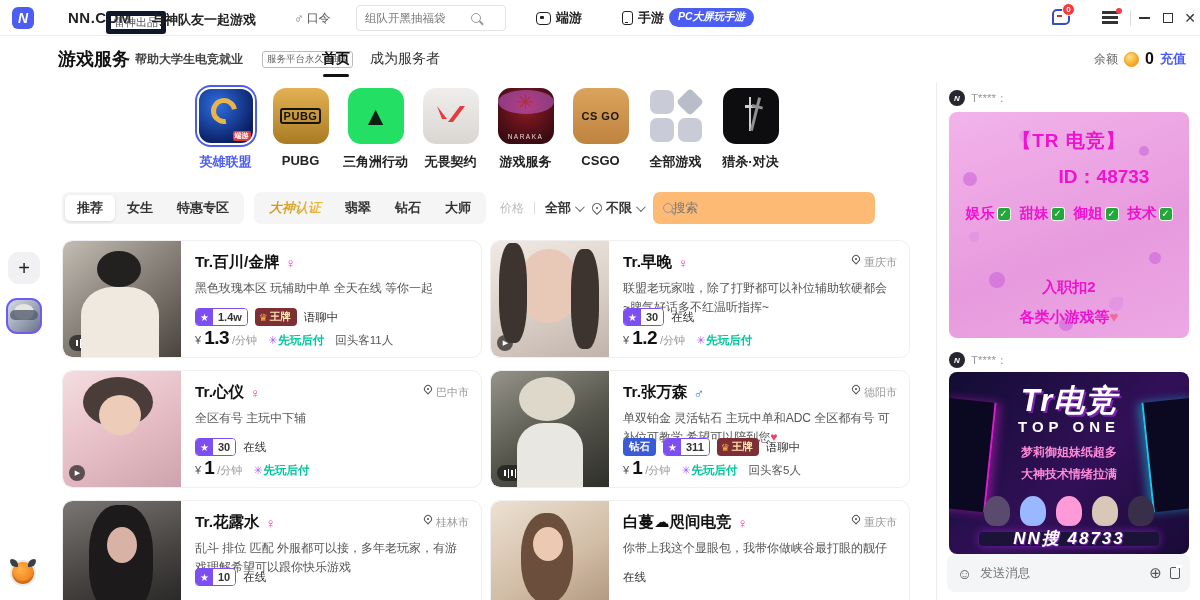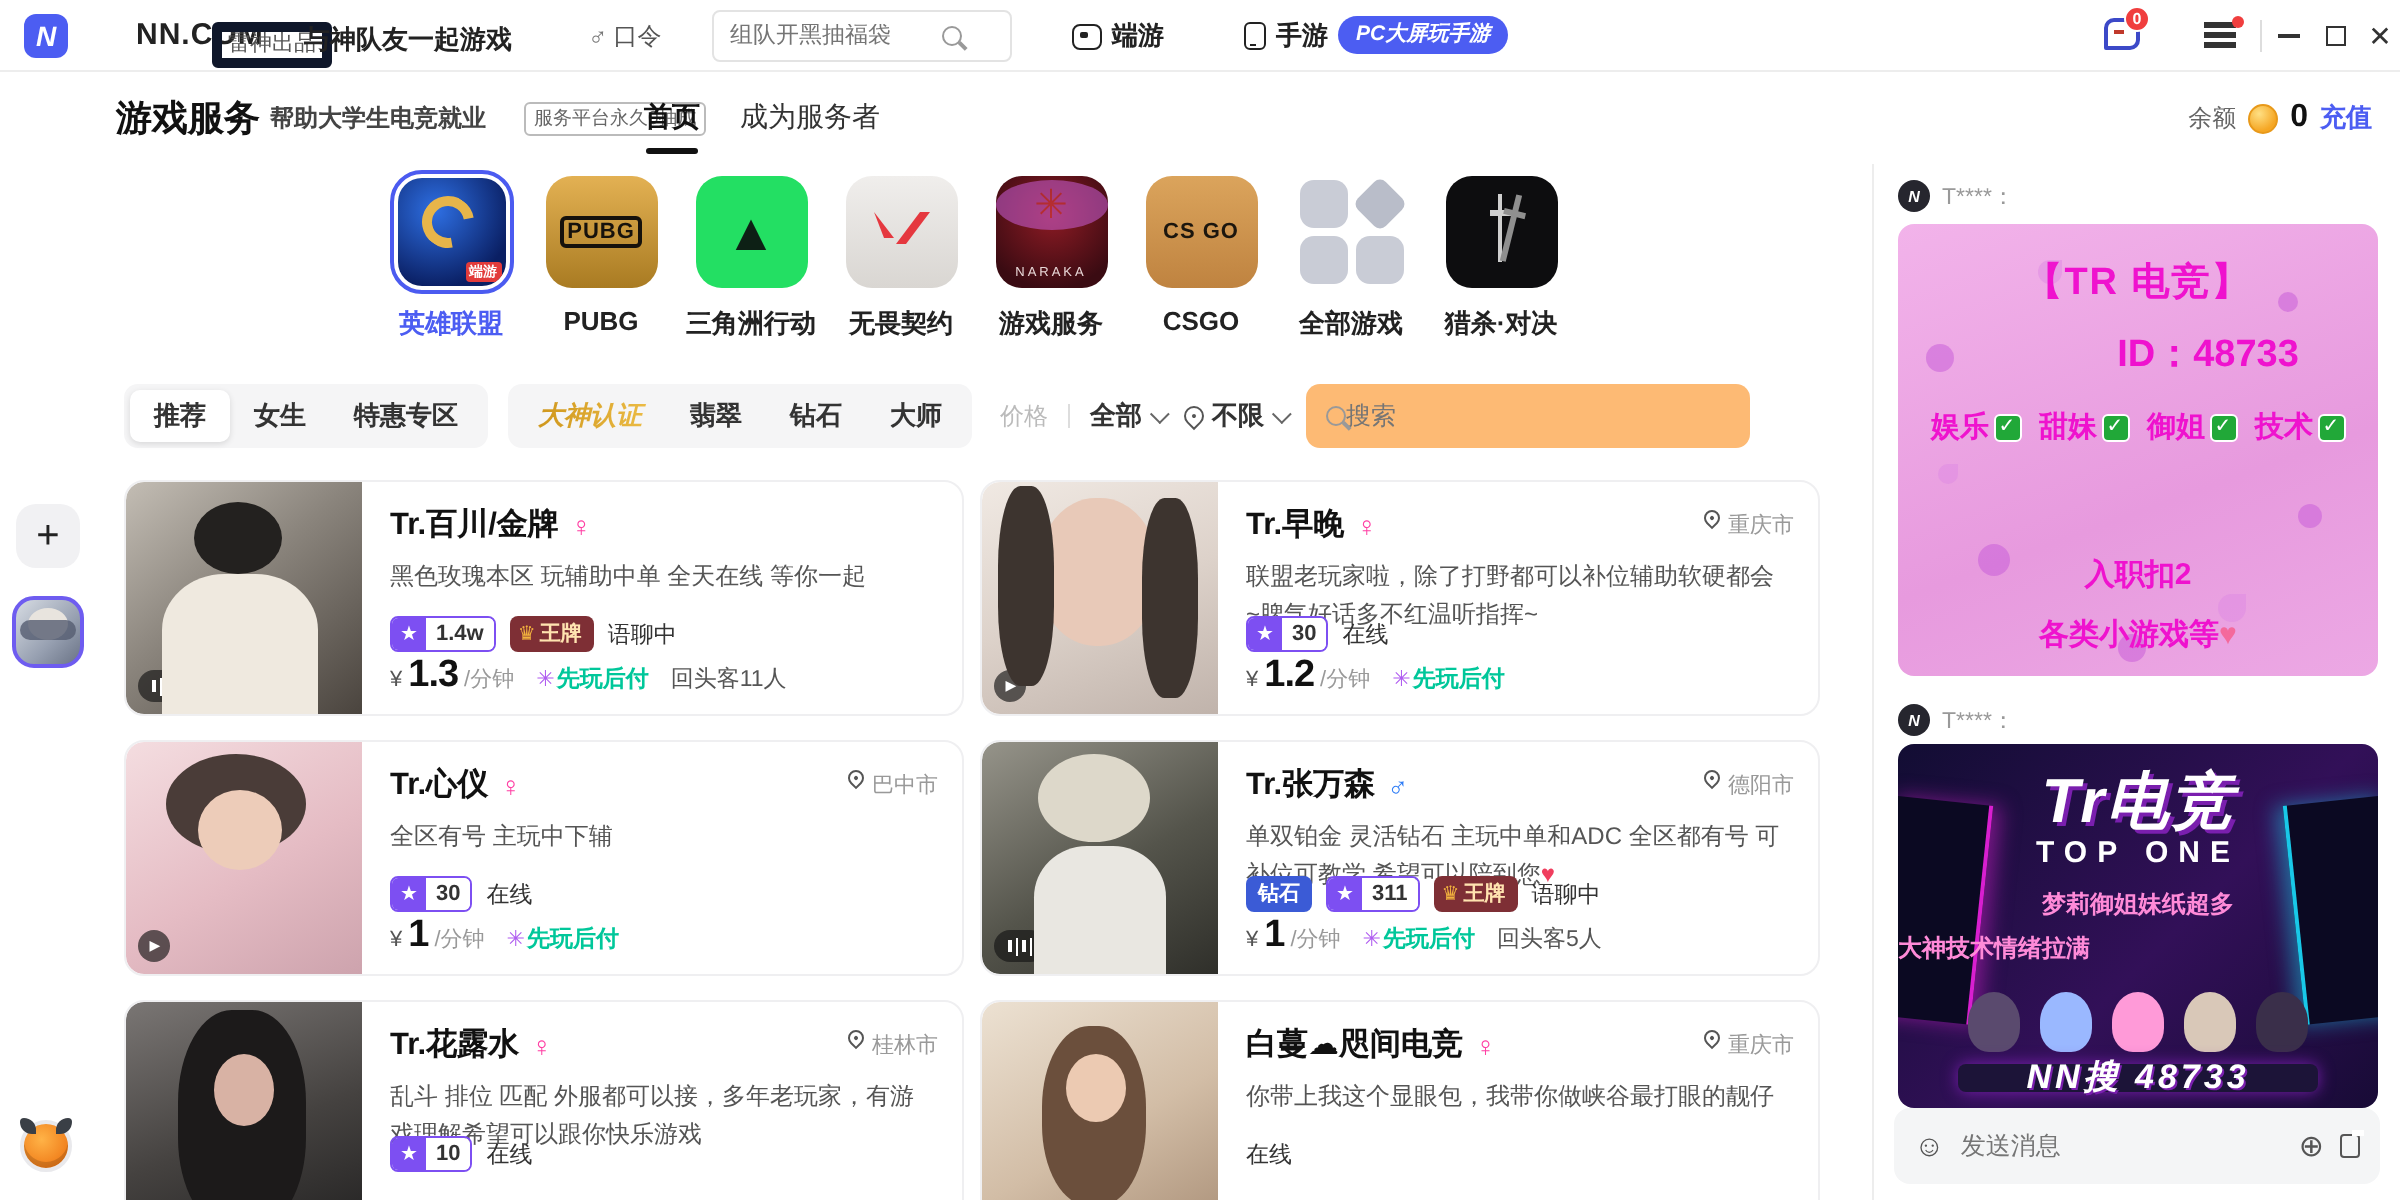--- a/index.html
+++ b/index.html
@@ -223,21 +223,21 @@
   .promo2 { position:absolute; left:12px; top:336px; width:240px; height:182px; border-radius:8px;
     background:linear-gradient(135deg,#120d33,#321058 55%,#180b36); overflow:hidden; }
   .p2-mon { position:absolute; width:52px; height:110px; background:#0b0922; top:28px; }
   .p2-mon.l { left:-10px; transform:rotate(6deg); border-right:2px solid #d81fd0; box-shadow:4px 0 10px rgba(216,31,208,.5);}
   .p2-mon.r { right:-10px; transform:rotate(-6deg); border-left:2px solid #19c8e8; box-shadow:-4px 0 10px rgba(25,200,232,.5);}
   .p2-title { position:absolute; top:8px; left:0; right:0; text-align:center; color:#fff; font-size:31px;
     font-weight:900; font-style:italic; letter-spacing:1px; text-shadow:2px 2px 0 #7a1fae; }
   .p2-sub { position:absolute; top:46px; left:0; right:0; text-align:center; color:#fff; font-size:15px;
     font-weight:800; letter-spacing:5px; }
   .p2-l1 { position:absolute; top:72px; left:0; right:0; text-align:center; color:#ff8ad8; font-size:12px; font-weight:700;}
-  .p2-l2 { position:absolute; top:94px; left:0; right:0; text-align:left; color:#ff8ad8; font-size:12px; font-weight:700;}
+  .p2-l2 { position:absolute; top:94px; left:0; right:0; text-align:center; color:#ff8ad8; font-size:12px; font-weight:700;}
   .p2-girls { position:absolute; bottom:28px; left:0; right:0; display:flex; justify-content:center; gap:10px; }
   .girl { width:26px; height:30px; border-radius:50% 50% 40% 40%; }
   .p2-kb { position:absolute; bottom:8px; left:30px; right:30px; height:14px; border-radius:4px;
     background:#1c1438; box-shadow:0 0 8px #7a1fae; }
   .p2-footer { position:absolute; bottom:4px; left:0; right:0; text-align:center; color:#fff;
     font-size:17px; font-weight:900; font-style:italic; letter-spacing:2px; text-shadow:1px 1px 0 #7a1fae; z-index:2;}
 
   .chat-input { position:absolute; left:10px; right:10px; bottom:8px; height:38px; background:#f4f5f6;
     border-radius:8px; display:flex; align-items:center; padding:0 10px; gap:8px; }
   .smiley { font-size:15px; color:#555; }

